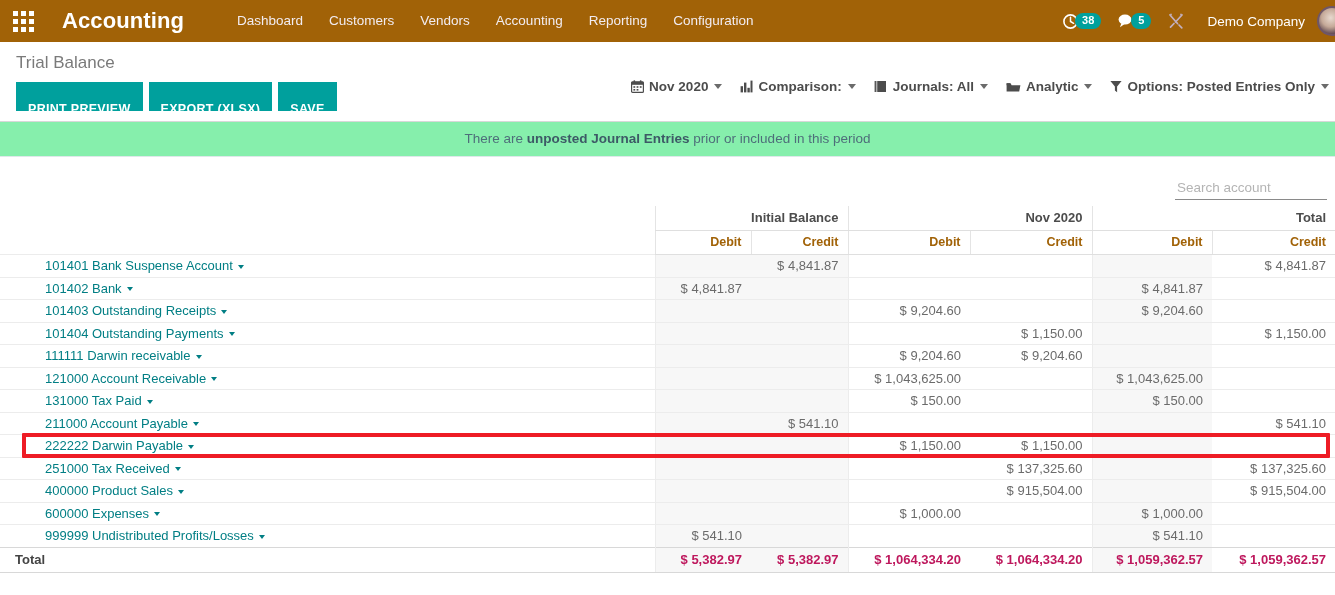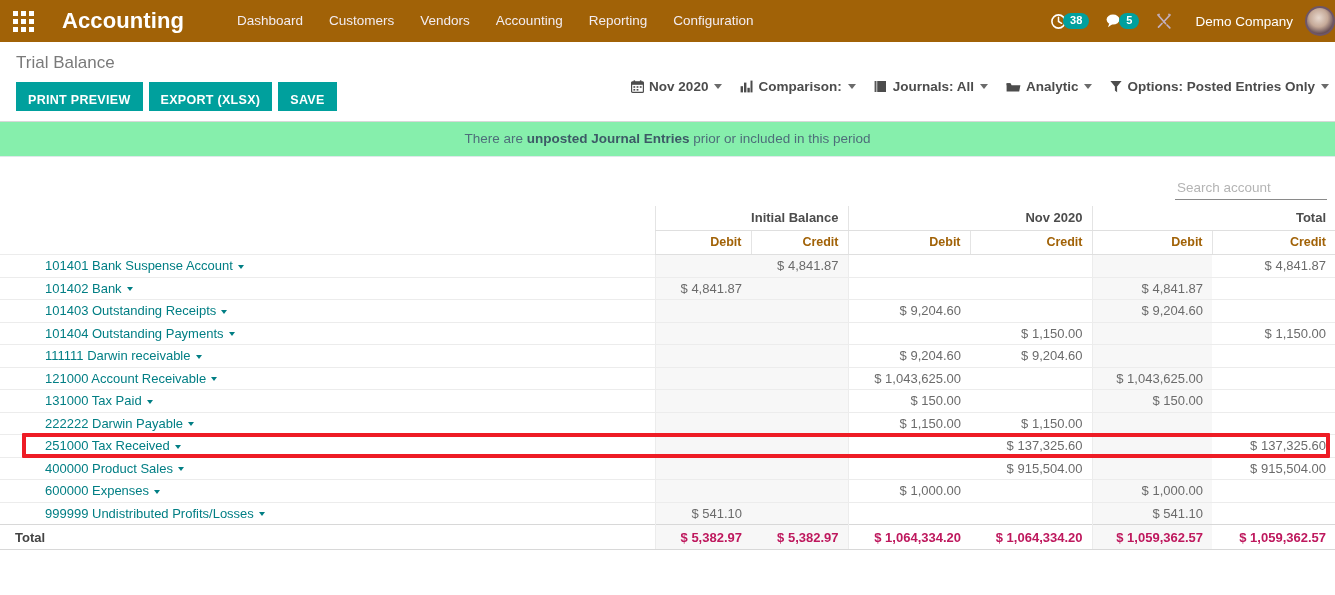--- a/index.html
+++ b/index.html
@@ -46,21 +46,21 @@
   .nav-item {
     font-size: 13.5px;
     color: #f2ecf1;
     padding: 0 13px;
     line-height: 42px;
     white-space: nowrap;
     cursor: pointer;
   }
   .nav-right {
     position: absolute;
-    right: 12px; top: 0;
+    right: 0; top: 0;
     height: 42px;
     display: flex;
     align-items: center;
     padding-right: 0px;
   }
   .sysbtn {
     display: flex; align-items: center;
     margin-right: 4px;
     cursor: pointer;
     padding: 0 6px;
@@ -118,21 +118,21 @@
   }
   .cp-row { display: flex; align-items: flex-start; }
   .btn-group { display: flex; }
   .btn {
     background: #00a09d;
     color: #ffffff;
     font-size: 12.5px;
     font-weight: bold;
     letter-spacing: 0.3px;
     border: none;
-    padding: 4px 12px;
+    padding: 13px 12px;
     height: 29px;
     line-height: 29px;
     margin-right: 6px;
     cursor: pointer;
     white-space: nowrap;
     font-family: "Liberation Sans", sans-serif;
   }
 
   .filters {
     position: absolute;
@@ -550,20 +550,29 @@
         <tr class="acct">
           <td class="name"><span class="lbl">131000 Tax Paid</span><span class="mini-caret"></span></td>
           <td class="shaded lb"></td>
           <td class="shaded"></td>
           <td class="lb">$ 150.00</td>
           <td class=""></td>
           <td class="shaded lb">$ 150.00</td>
           <td class=""></td>
         </tr>
         <tr class="acct">
+          <td class="name"><span class="lbl">211000 Account Payable</span><span class="mini-caret"></span></td>
+          <td class="shaded lb"></td>
+          <td class="shaded">$ 541.10</td>
+          <td class="lb"></td>
+          <td class=""></td>
+          <td class="shaded lb"></td>
+          <td class="">$ 541.10</td>
+        </tr>
+        <tr class="acct">
           <td class="name"><span class="lbl">222222 Darwin Payable</span><span class="mini-caret"></span></td>
           <td class="shaded lb"></td>
           <td class="shaded"></td>
           <td class="lb">$ 1,150.00</td>
           <td class="">$ 1,150.00</td>
           <td class="shaded lb"></td>
           <td class=""></td>
         </tr>
         <tr class="acct">
           <td class="name"><span class="lbl">251000 Tax Received</span><span class="mini-caret"></span></td>

